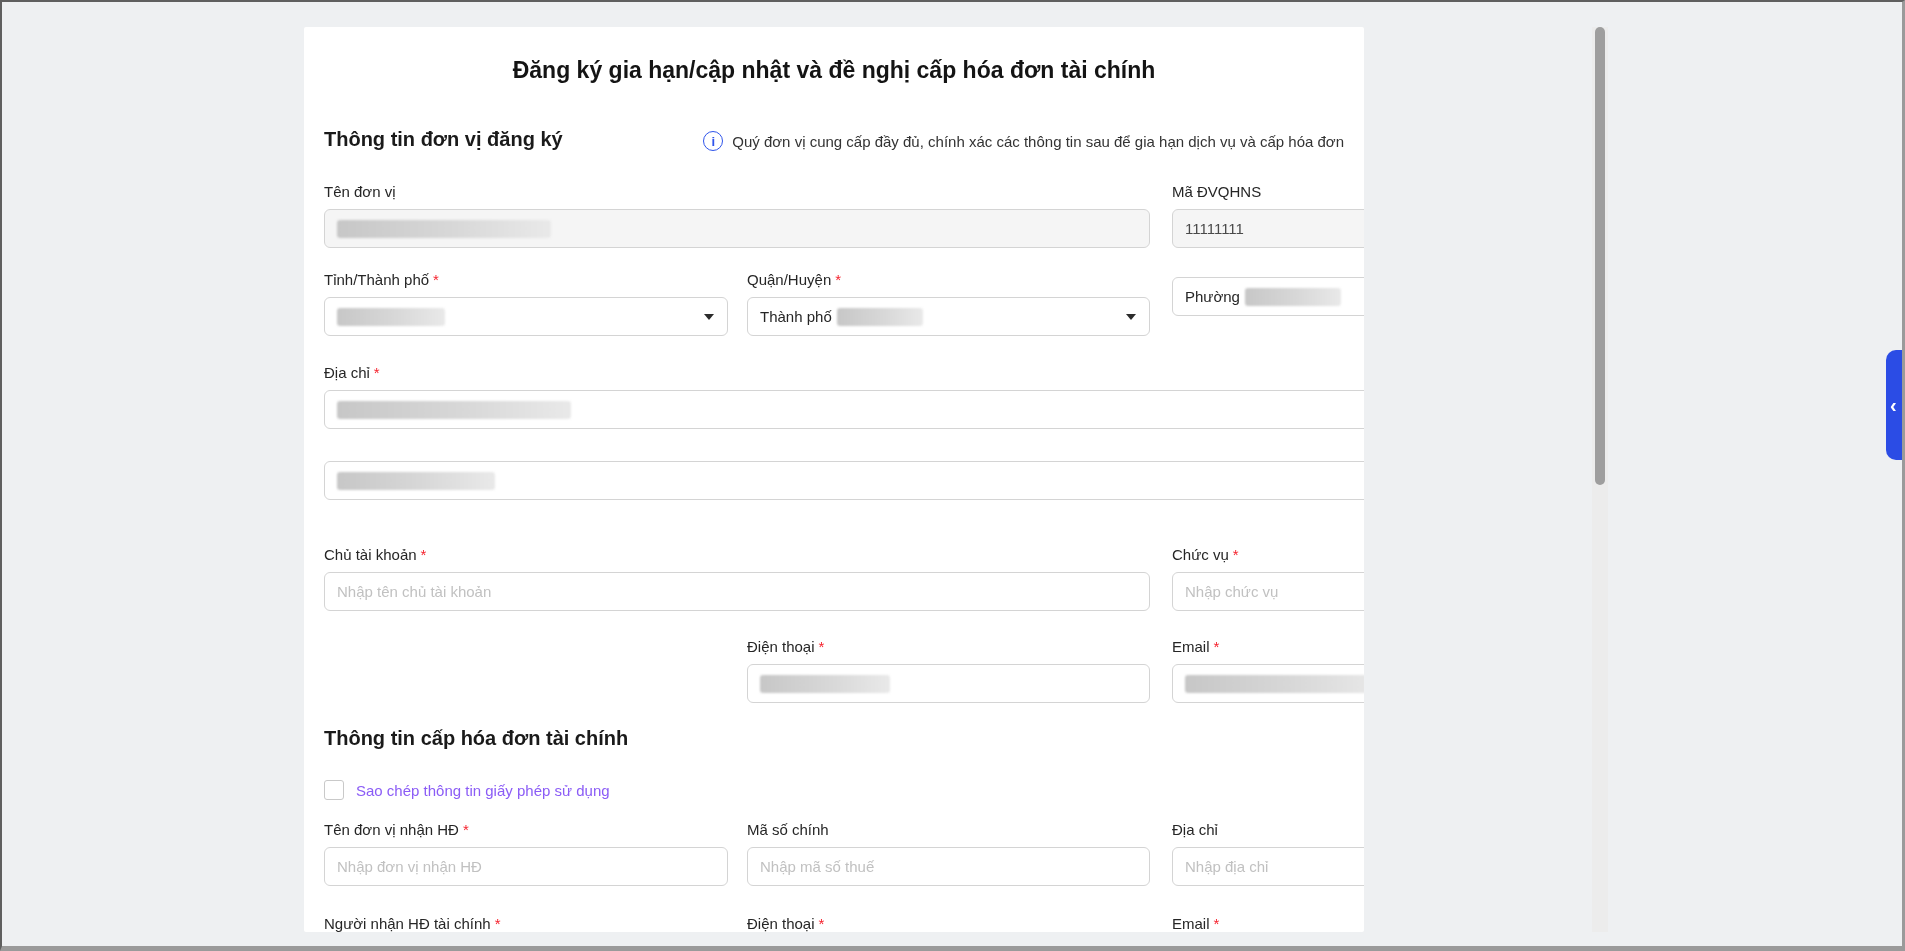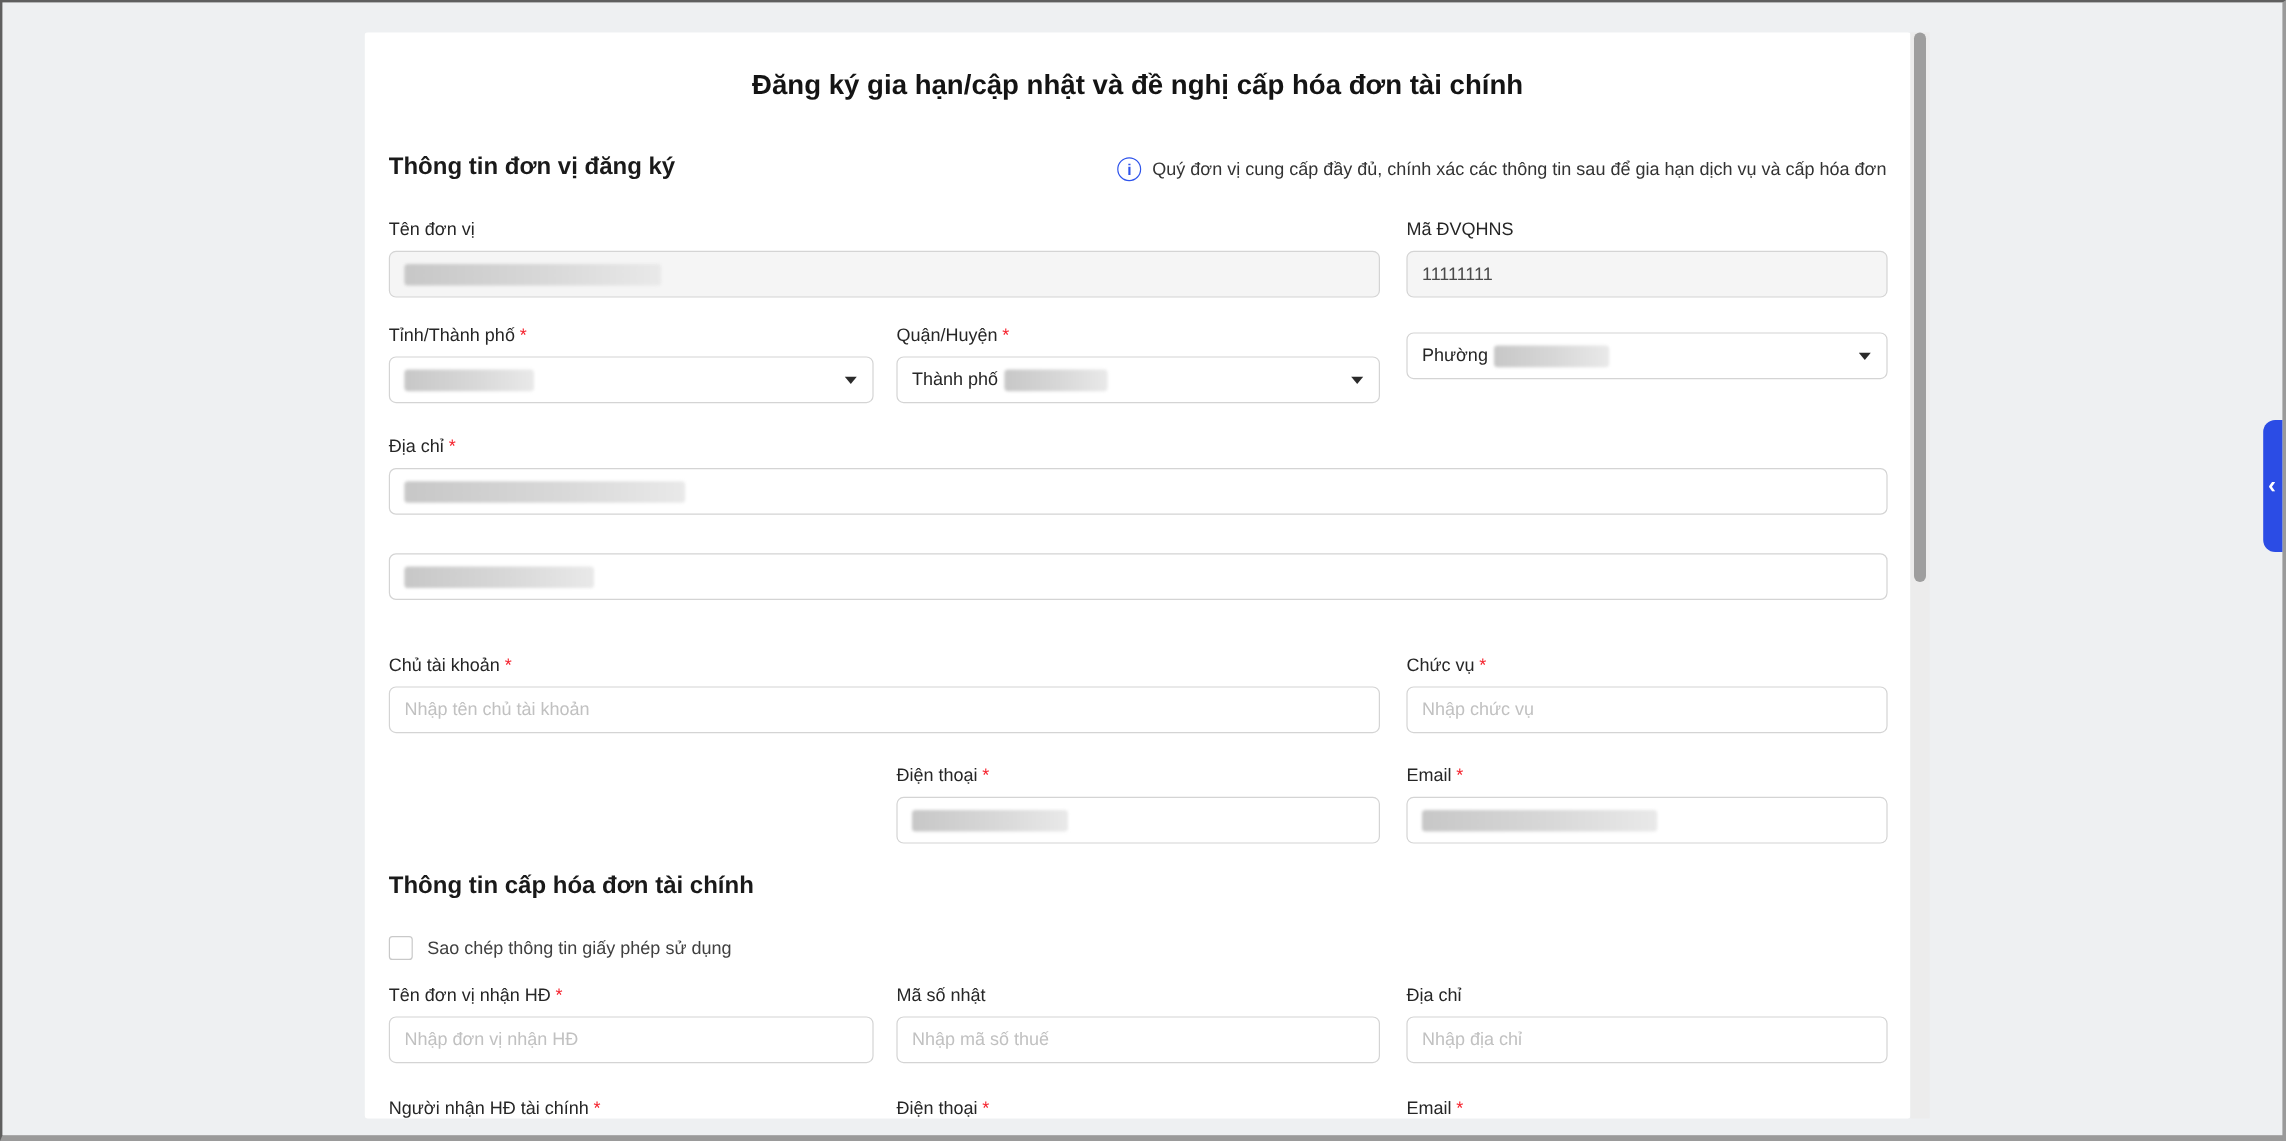--- a/index.html
+++ b/index.html
@@ -8,21 +8,21 @@
 
   .window {
     position:relative; width:1905px; height:951px; overflow:hidden;
     background:#eef0f2;
     border:2px solid #5f5f5f;
     border-bottom:5px solid #9a9a9a;
     border-right:3px solid #9a9a9a;
   }
 
   .card {
-    position:absolute; left:302px; top:25px; width:1288px; height:905px;
+    position:absolute; left:302px; top:25px; width:1060px; height:905px;
     background:#ffffff; border-radius:2px; overflow:hidden;
   }
 
   .page-title {
     position:absolute; top:30px; left:0; width:100%;
     text-align:center; font-size:23px; font-weight:bold; color:#141414;
   }
 
   .section-heading {
     position:absolute; font-size:20px; font-weight:bold; color:#1a1a1a;
@@ -73,21 +73,21 @@
   }
 
   .checkbox-row {
     position:absolute; left:20px; top:753px;
     display:flex; align-items:center; gap:12px;
   }
   .checkbox {
     width:20px; height:20px; background:#fff;
     border:1.5px solid #c9c9c9; border-radius:3px; flex:0 0 auto;
   }
-  .checkbox-label { font-size:15px; color:#404040; }
+  .checkbox-label { font-size:15px; color:#8b5cf6; }
 
   .scrollbar-track {
     position:absolute; left:1590px; top:25px; width:16px; height:905px;
     background:#ececec;
   }
   .scrollbar-thumb {
     position:absolute; left:3px; top:0; width:10px; height:458px;
     background:#9e9e9e; border-radius:5px;
   }
 
@@ -198,21 +198,21 @@
     <div class="checkbox-row">
       <span class="checkbox"></span>
       <span class="checkbox-label">Sao chép thông tin giấy phép sử dụng</span>
     </div>
 
     <div class="field colA" style="top:793px;">
       <div class="field-label"><span>Tên đơn vị nhận HĐ</span><span class="req">*</span></div>
       <input class="control" type="text" placeholder="Nhập đơn vị nhận HĐ" style="">
     </div>
     <div class="field colB" style="top:793px;">
-      <div class="field-label"><span>Mã số nhật</span></div>
+      <div class="field-label"><span>Mã số chính</span></div>
       <input class="control" type="text" placeholder="Nhập mã số thuế" style="">
     </div>
     <div class="field colC" style="top:793px;">
       <div class="field-label"><span>Địa chỉ</span></div>
       <input class="control" type="text" placeholder="Nhập địa chỉ" style="">
     </div>
 
     <div class="field colA" style="top:887px;">
       <div class="field-label"><span>Người nhận HĐ tài chính</span><span class="req">*</span></div>
     </div>

